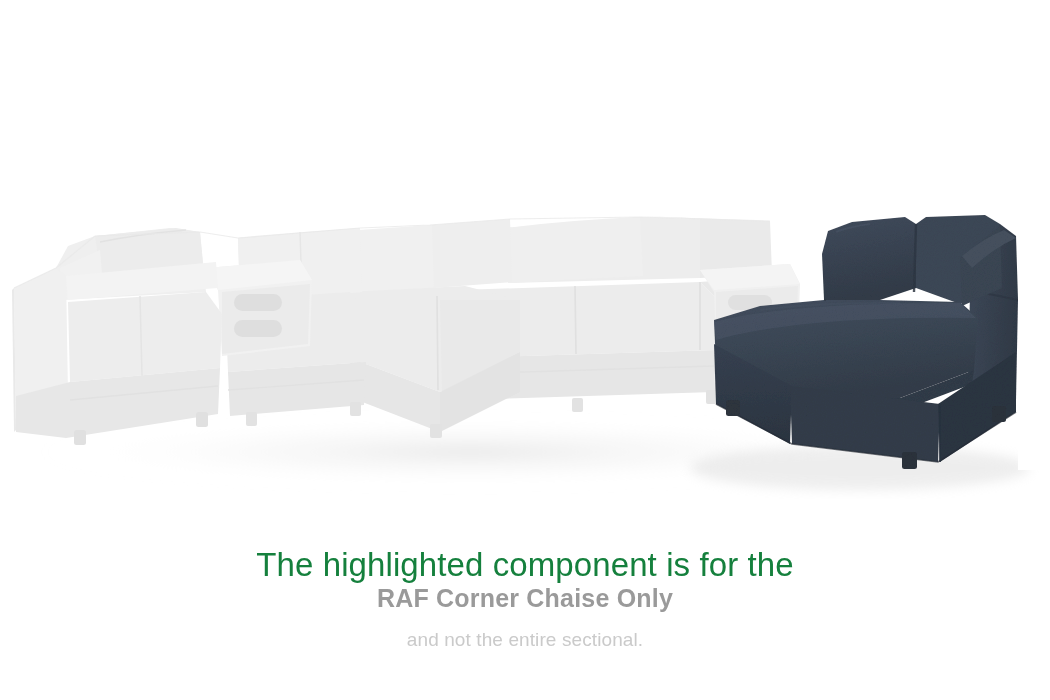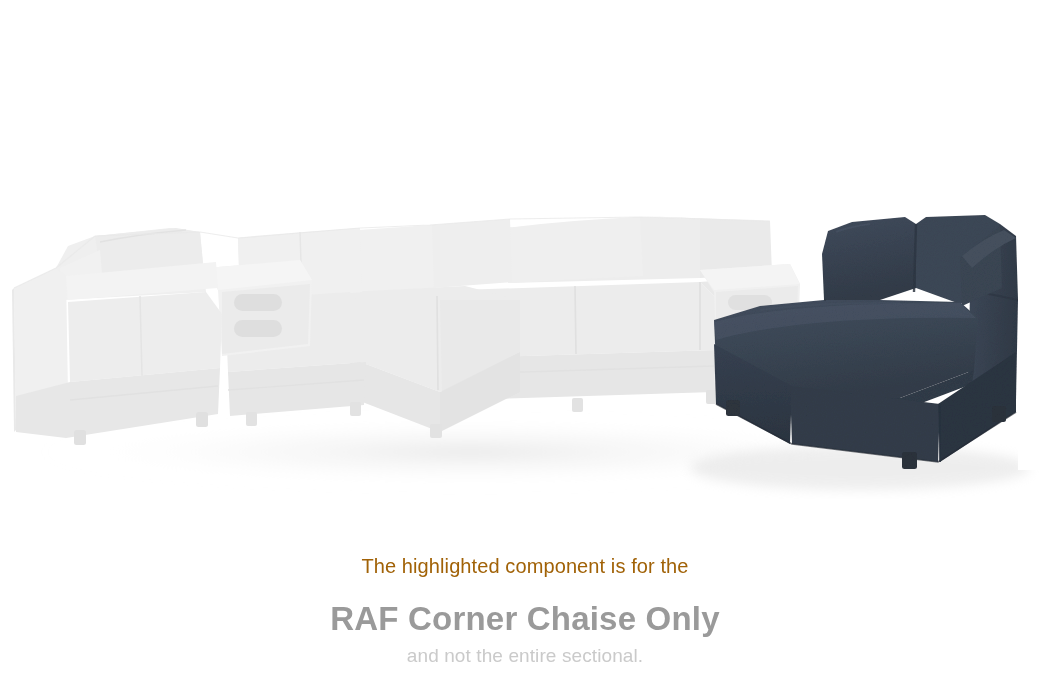--- a/index.html
+++ b/index.html
@@ -27,29 +27,29 @@
   }
   #caption-block {
     position: absolute;
     left: 0;
     top: 548px;
     width: 1050px;
     text-align: center;
     line-height: 1.0;
   }
   .caption-line-1 {
-    font-size: 20px;
-    color: #a16207;
+    font-size: 33px;
+    color: #15803d;
     letter-spacing: 0.1px;
-    margin: 8px;
+    margin: 0;
     padding: 0;
     height: 38px;
   }
   .caption-line-2 {
-    font-size: 33px;
+    font-size: 25px;
     font-weight: bold;
     color: #9a9a9a;
     letter-spacing: 0.2px;
     margin: 0;
     padding: 0;
     height: 44px;
   }
   .caption-line-3 {
     font-size: 19px;
     color: #cacaca;

